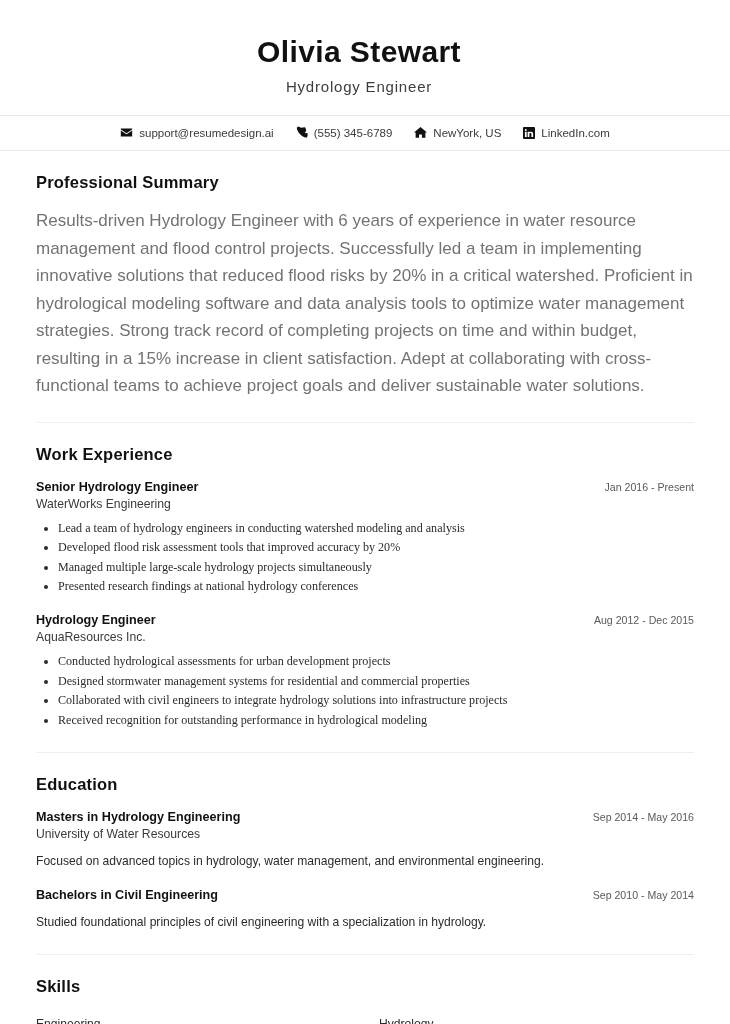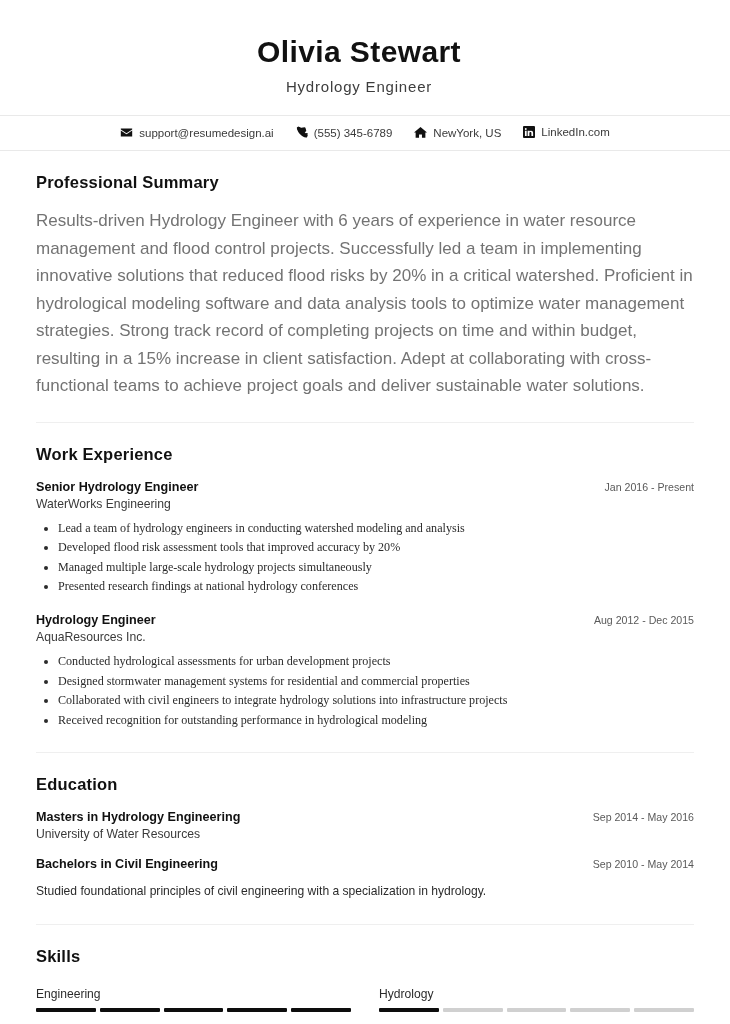--- a/index.html
+++ b/index.html
@@ -42,21 +42,21 @@
     margin-top: 8px;
   }
 
   
   .contact-bar {
     border-top: 1px solid #e9e9e9;
     border-bottom: 1px solid #e9e9e9;
     padding: 10px 0 11px 0;
     display: flex;
     justify-content: center;
-    align-items: flex-start;
+    align-items: flex-end;
     gap: 22px;
     flex-wrap: wrap;
   }
   .contact-item {
     display: inline-flex;
     align-items: center;
     gap: 6px;
     font-size: 11.5px;
     color: #3a3a3a;
     white-space: nowrap;
@@ -258,20 +258,21 @@
 
   <div class="section section-pad-bottom">
     <h2 class="section-title">Education</h2>
 
     <div class="entry">
       <div class="entry-head">
         <span class="entry-title">Masters in Hydrology Engineering</span>
         <span class="entry-date">Sep 2014 - May 2016</span>
       </div>
       <div class="entry-sub">University of Water Resources</div>
+      <div class="entry-desc">Focused on advanced topics in hydrology, water management, and environmental engineering.</div>
     </div>
 
     <div class="entry">
       <div class="entry-head">
         <span class="entry-title">Bachelors in Civil Engineering</span>
         <span class="entry-date">Sep 2010 - May 2014</span>
       </div>
       <div class="entry-desc">Studied foundational principles of civil engineering with a specialization in hydrology.</div>
     </div>
   </div>

